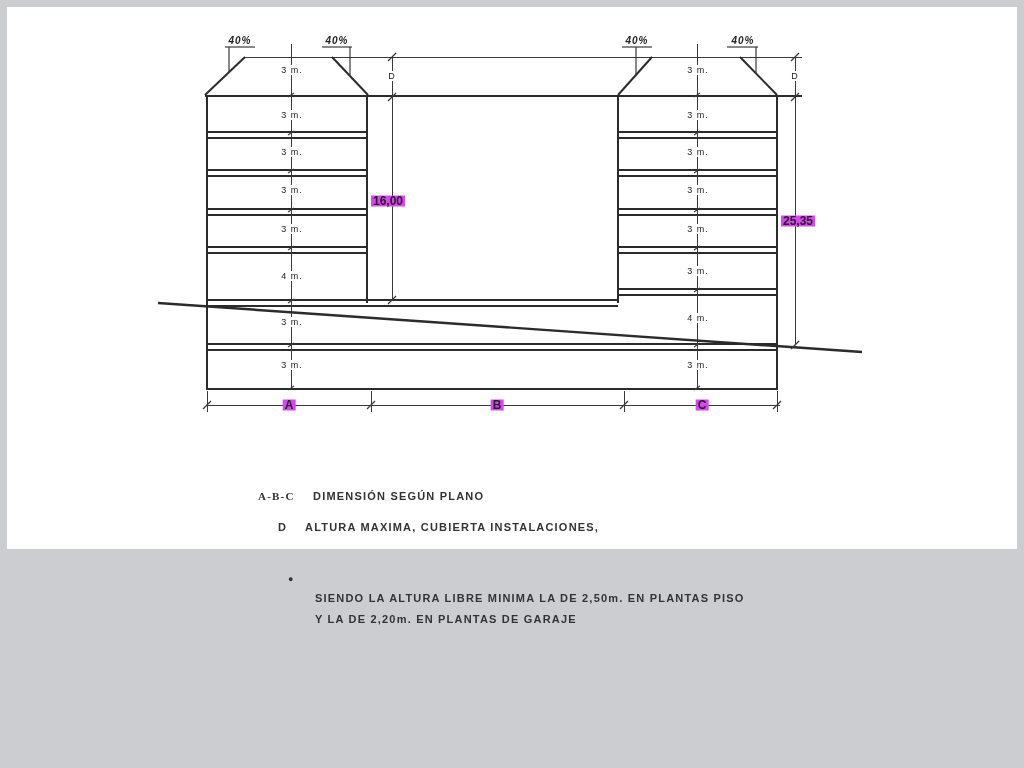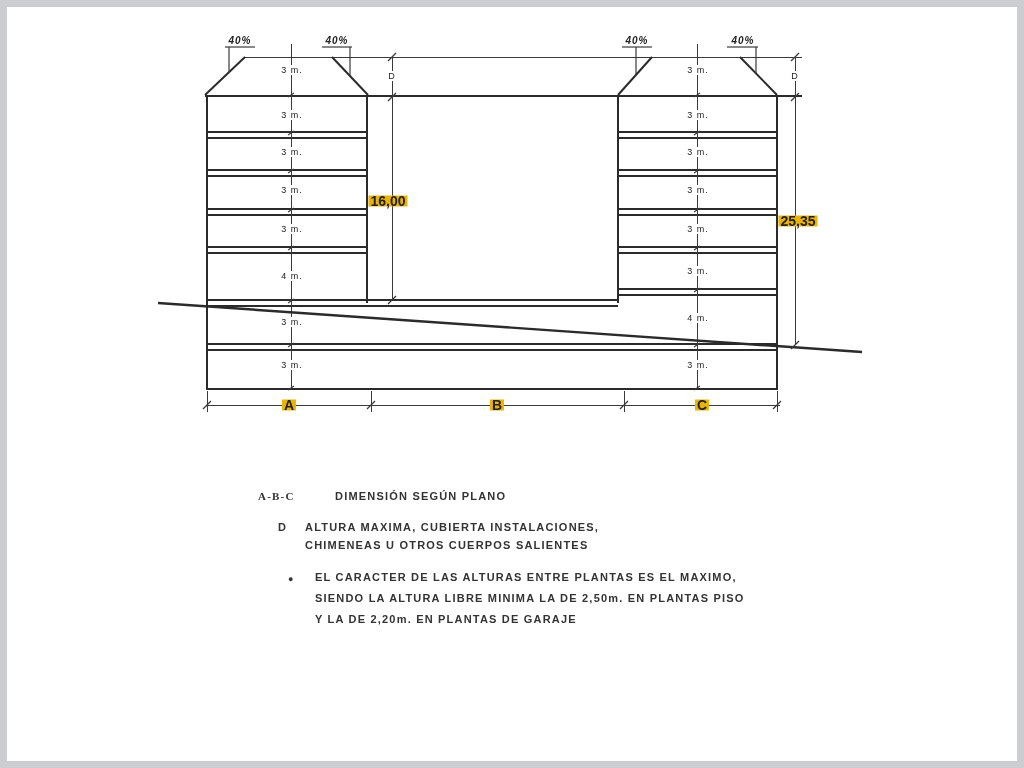--- a/index.html
+++ b/index.html
@@ -1,37 +1,37 @@
 <!DOCTYPE html>
 <html><head>
 <meta charset="utf-8">
 <style>
   html,body{margin:0;padding:0;}
   body{
     width:1024px;height:768px;background:#cbcdd0;
     font-family:"Liberation Sans",sans-serif;overflow:hidden;
   }
   #canvas{
-    position:absolute;left:7px;top:7px;width:1010px;height:754px;
+    position:absolute;left:7px;top:7px;width:1010px;height:542px;
     background:#ffffff;
   }
   .hline{position:absolute;background:#2b2b2b;height:2px;z-index:1;}
   .hline.thin{height:1px;background:#3a3a3a;}
   .vline{position:absolute;background:#2b2b2b;width:2px;z-index:1;}
   .vline.thin{width:1px;background:#3a3a3a;}
   .slab{position:absolute;height:4px;border-top:2px solid #2b2b2b;border-bottom:2px solid #2b2b2b;box-sizing:content-box;z-index:1;}
   svg.overlay{position:absolute;left:0;top:0;z-index:2;}
   .flbl{
     position:absolute;transform:translate(-50%,-50%);
     font-size:9px;color:#222;background:#fff;padding:0 2px;line-height:10px;
     z-index:3;white-space:nowrap;letter-spacing:1px;
   }
   .dimlbl{
     position:absolute;transform:translate(-50%,-50%);
-    font-size:14px;font-weight:bold;color:#222;background:#eab308;padding:0 2px;
+    font-size:12px;font-weight:bold;color:#222;background:#d946ef;padding:0 2px;
     line-height:11px;z-index:3;white-space:nowrap;
   }
   .slopelbl{
     position:absolute;transform:translate(-50%,0);
     font-size:10px;font-style:italic;font-weight:bold;color:#222;
     line-height:11px;z-index:3;letter-spacing:1px;white-space:nowrap;
   }
   .leg{
     position:absolute;font-size:11px;font-weight:bold;color:#333;
     letter-spacing:1.2px;line-height:13px;white-space:nowrap;z-index:3;
@@ -161,24 +161,22 @@
 
   <div class="flbl" style="left:385px;top:69px;">D</div>
   <div class="flbl" style="left:788px;top:69px;">D</div>
   <div class="dimlbl" style="left:381px;top:194px;">16,00</div>
   <div class="dimlbl" style="left:791px;top:214px;">25,35</div>
   <div class="dimlbl" style="left:282px;top:398px;">A</div>
   <div class="dimlbl" style="left:490px;top:398px;">B</div>
   <div class="dimlbl" style="left:695px;top:398px;">C</div>
 
   <div class="leg" style="left:251px;top:483px;font-family:Liberation Serif, serif;">A-B-C</div>
-  <div class="leg" style="left:306px;top:483px;margin-left:22px;">DIMENSIÓN SEGÚN PLANO</div>
+  <div class="leg" style="left:306px;top:483px;">DIMENSIÓN SEGÚN PLANO</div>
 
   <div class="leg" style="left:271px;top:514px;">D</div>
   <div class="leg" style="left:298px;top:514px;">ALTURA MAXIMA, CUBIERTA INSTALACIONES,</div>
-  <div class="leg" style="left:298px;top:532px;">CHIMENEAS U OTROS CUERPOS SALIENTES</div>
 
   <div class="leg bullet" style="left:281px;top:566px;">●</div>
-  <div class="leg" style="left:308px;top:564px;">EL CARACTER DE LAS ALTURAS ENTRE PLANTAS ES EL MAXIMO,</div>
   <div class="leg" style="left:308px;top:585px;">SIENDO LA ALTURA LIBRE MINIMA LA DE 2,50m. EN PLANTAS PISO</div>
   <div class="leg" style="left:308px;top:606px;">Y LA DE 2,20m. EN PLANTAS DE GARAJE</div>
 
 </div>
 
 </body></html>

